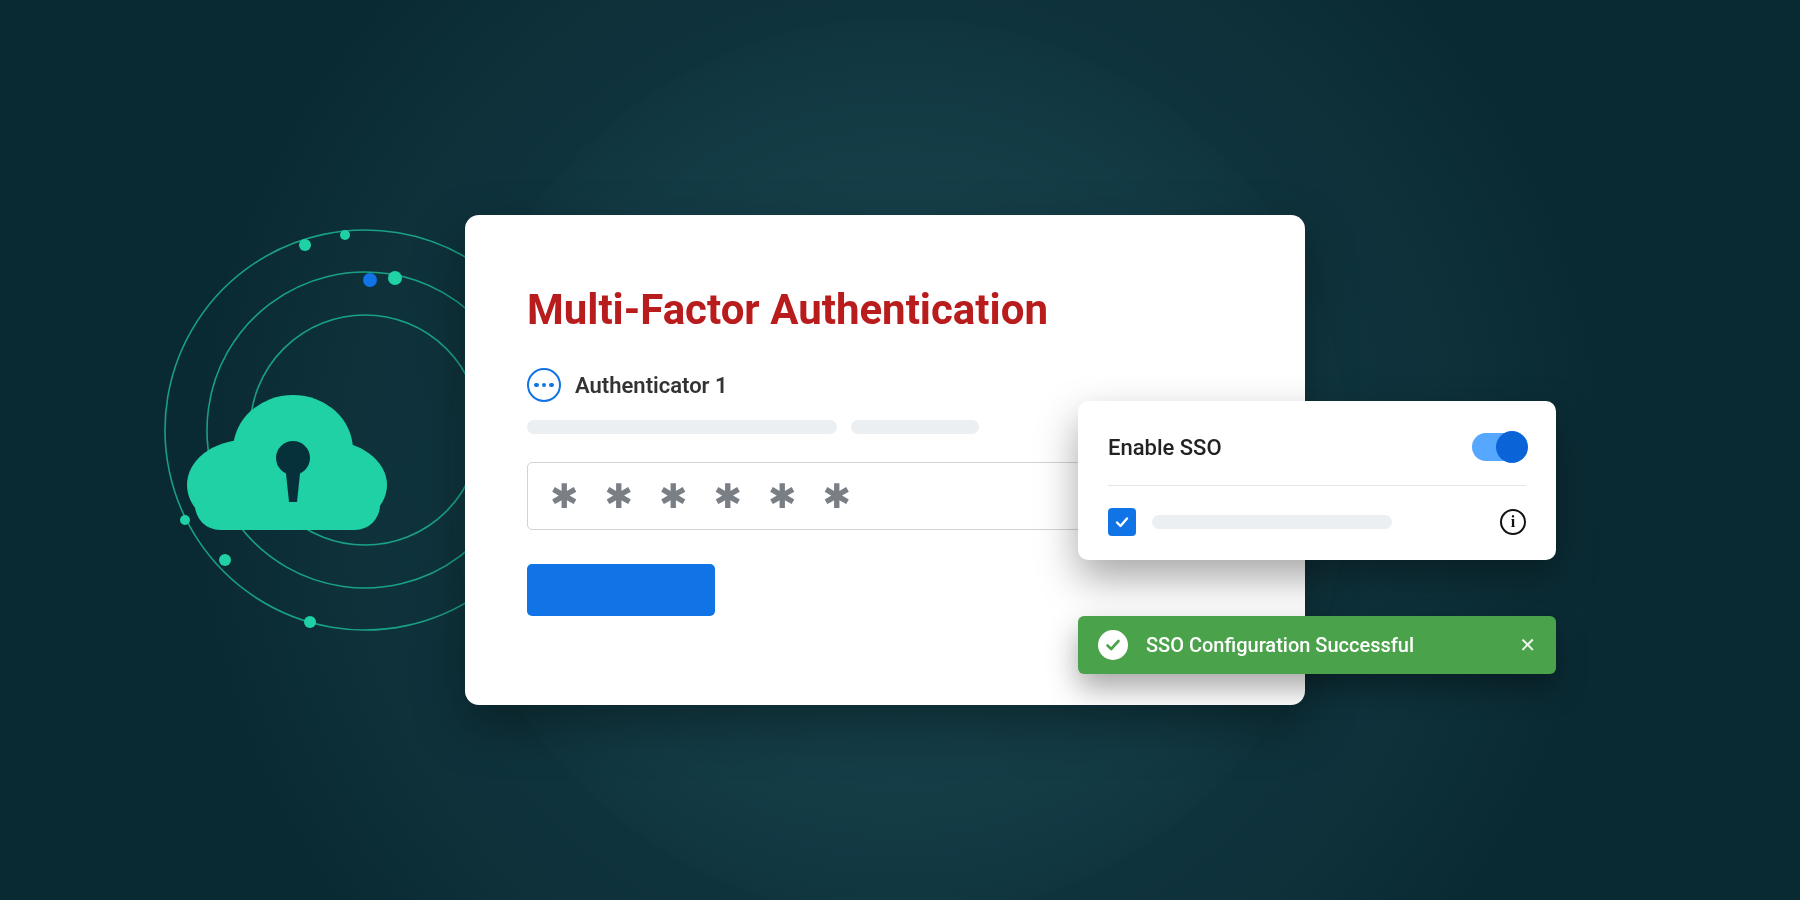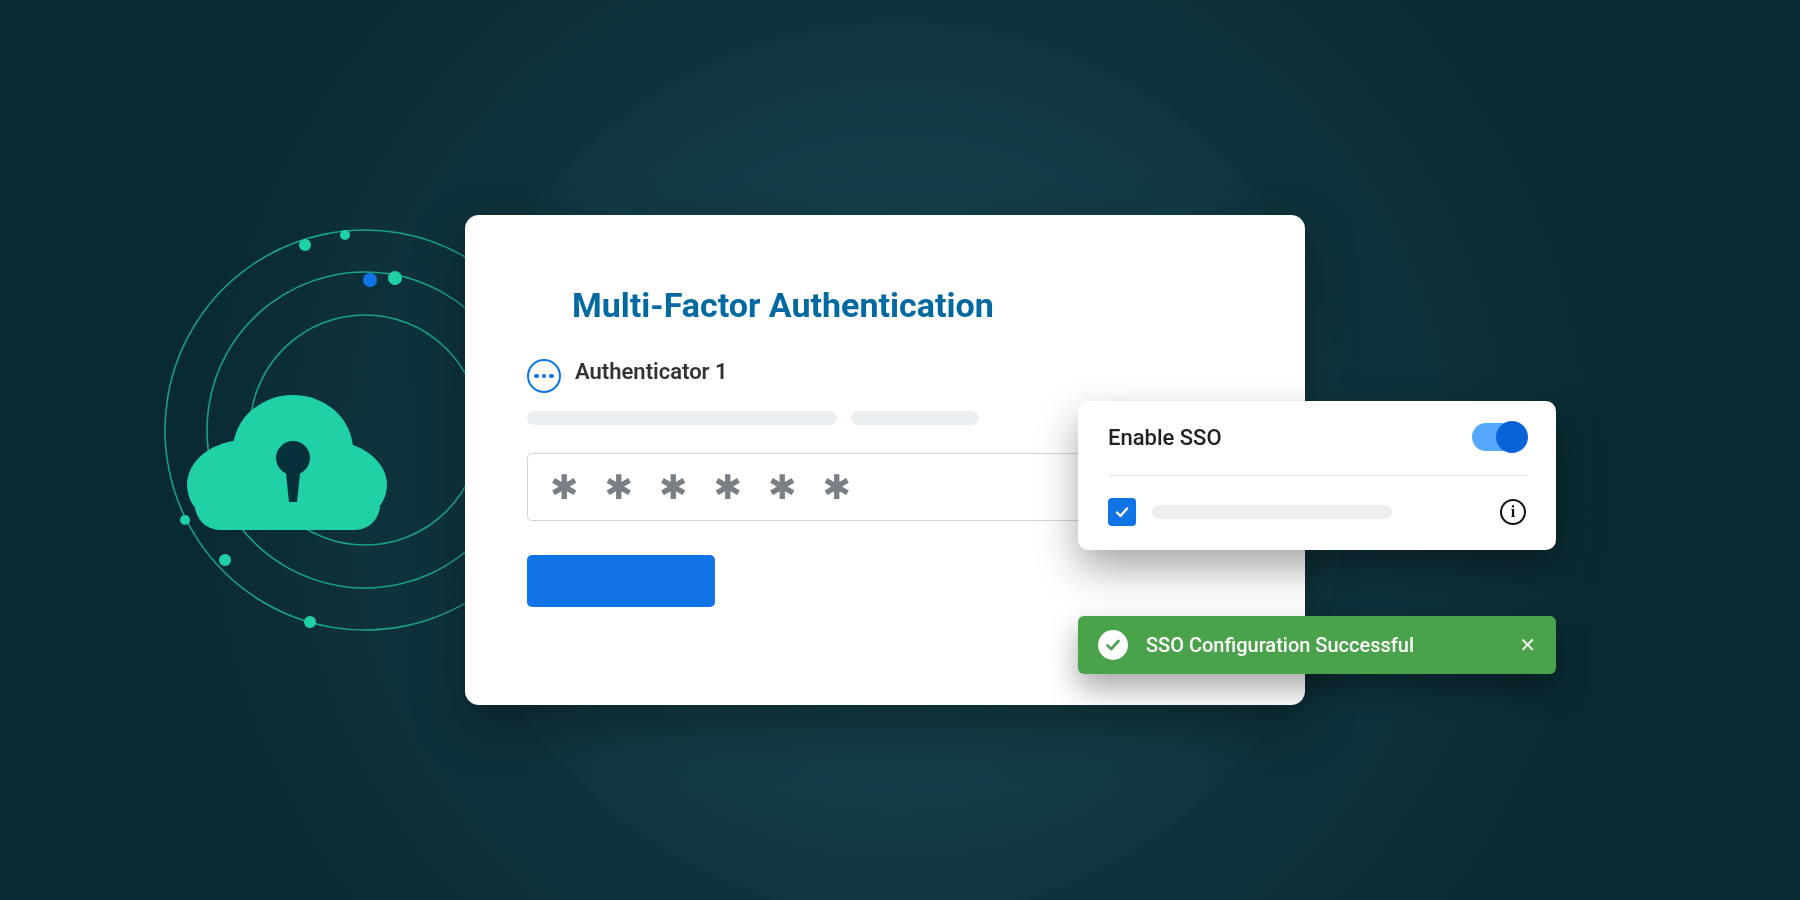--- a/index.html
+++ b/index.html
@@ -42,29 +42,28 @@
   .mfa-card {
     position: absolute;
     left: 465px; top: 215px;
     width: 840px; height: 490px;
     background: #fff;
     border-radius: 14px;
     box-shadow: 0 20px 50px rgba(0,0,0,0.35);
     padding: 70px 62px 50px 62px;
   }
   .mfa-title {
-    font-size: 34px;
+    font-size: 42px;
     font-weight: 700;
-    color: #0369a1;
+    color: #b91c1c;
     margin-bottom: 34px;
-    margin-left: 45px;
   }
   .auth-row {
     display: flex;
-    align-items: flex-start;
+    align-items: center;
     gap: 14px;
     margin-bottom: 18px;
   }
   .auth-badge {
     width: 34px; height: 34px;
     border: 2.5px solid #1073e6;
     border-radius: 50%;
     display: flex; align-items: center; justify-content: center;
     gap: 3px;
   }
@@ -109,21 +108,21 @@
   }
 
   
   .sso-card {
     position: absolute;
     left: 1078px; top: 401px;
     width: 478px;
     background: #fff;
     border-radius: 10px;
     box-shadow: 0 18px 40px rgba(0,0,0,0.35);
-    padding: 22px 30px 24px 30px;
+    padding: 32px 30px 24px 30px;
   }
   .sso-top {
     display: flex;
     align-items: center;
     justify-content: space-between;
     padding-bottom: 24px;
     border-bottom: 1px solid #e3e6e9;
     margin-bottom: 22px;
   }
   .sso-label { font-size: 22px; color: #222; font-weight: 500; }

